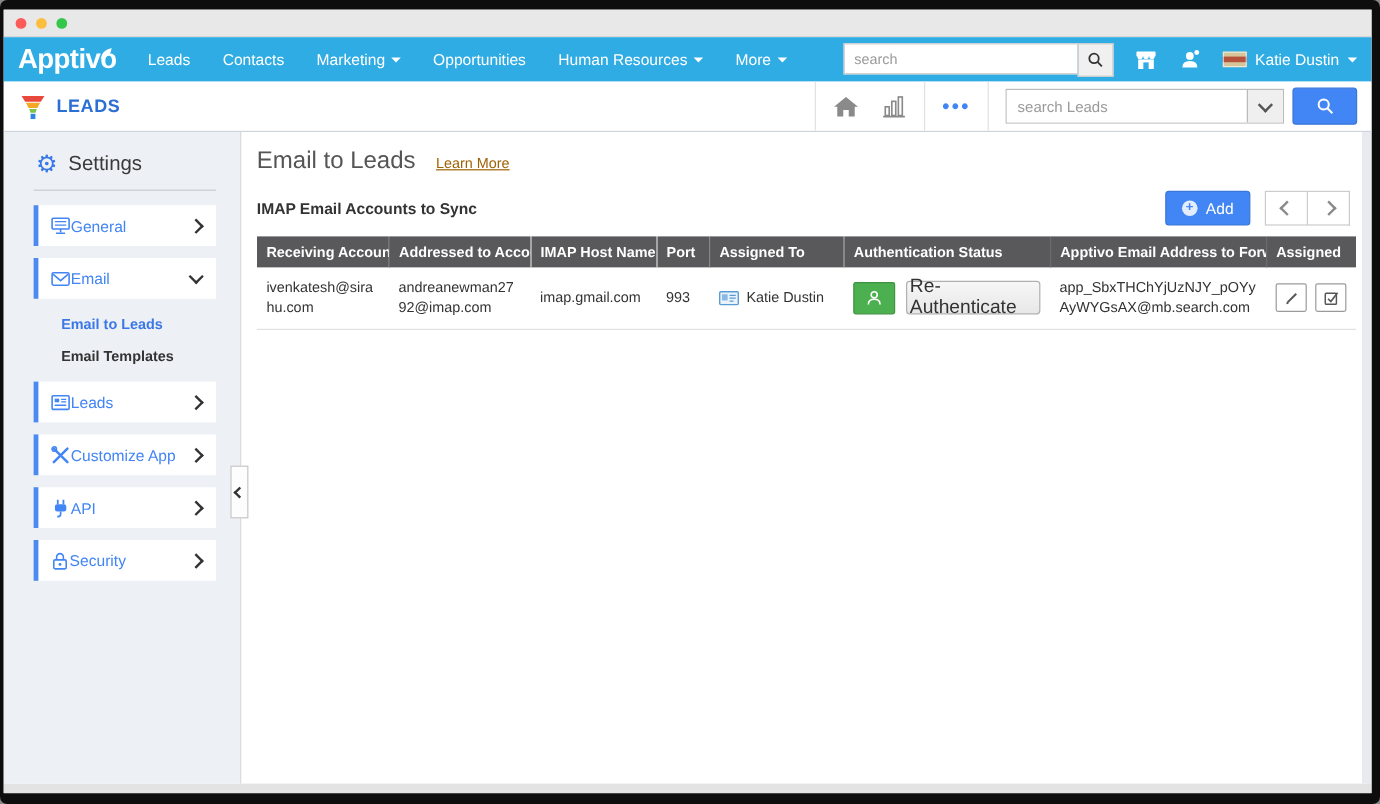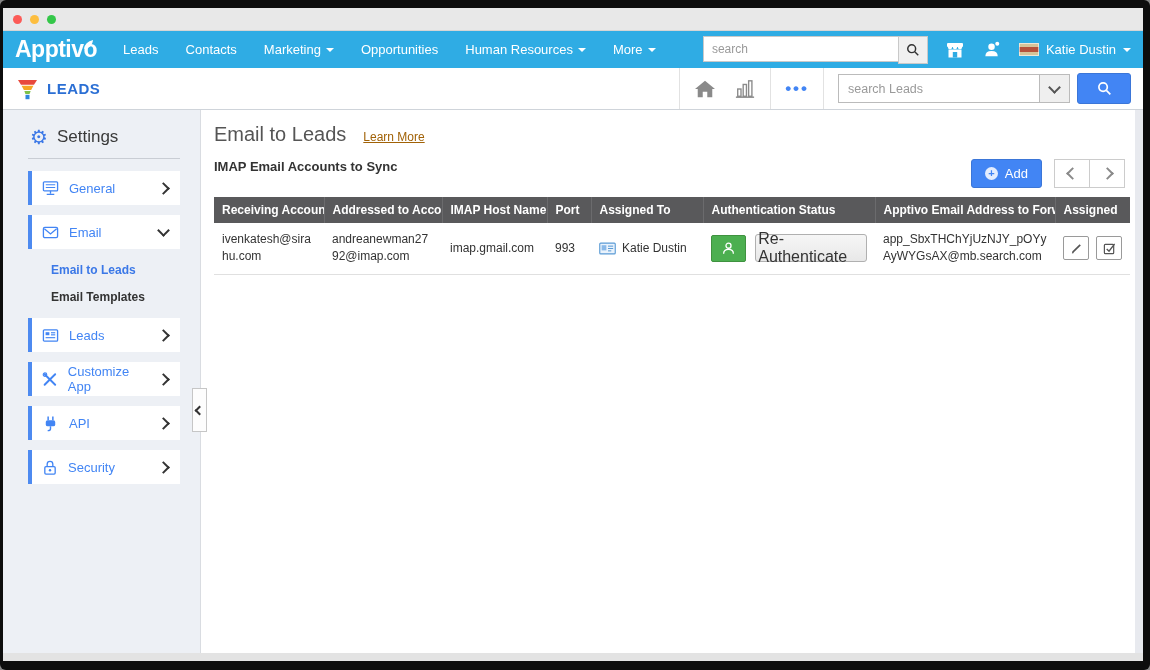--- a/index.html
+++ b/index.html
@@ -42,38 +42,38 @@
   .ab-chevwrap{width:29px;background:#efefef;border-left:1px solid #bbb;display:flex;align-items:center;justify-content:center;cursor:pointer;}
   .ab-btn{width:52px;height:29px;background:#4285f4;border:1px solid #3b76d8;border-radius:3px;display:flex;align-items:center;justify-content:center;cursor:pointer;}
 
   
   .bodyrow{flex:1 1 auto;display:flex;min-height:0;}
   .sidebar{width:197px;flex:0 0 auto;background:#edf0f5;border-right:1px solid #d9dce1;position:relative;}
   .settings-head{display:flex;align-items:center;gap:9px;padding:17px 0 0 27px;}
   .gear-glyph{color:#3b78e7;font-size:20px;line-height:1;}
   .settings-title{font-size:17px;color:#3a3a3a;}
   .s-divider{height:1px;background:#c9cdd4;margin:11px 20px 12px 25px;}
-  .s-item{margin:0 20px 10px 25px;height:34px;background:#fff;border-left:4px solid #4d8af0;display:flex;align-items:center;padding:0 12px 0 10px;gap:10px;cursor:pointer;}
+  .s-item{margin:0 20px 10px 25px;height:34px;background:#fff;border-left:4px solid #4d8af0;display:flex;align-items:center;padding:0 12px 0 10px;cursor:pointer;}
   .s-label{color:#4285f4;font-size:13px;}
   .chev{width:7px;height:7px;border-right:2px solid #333;border-bottom:2px solid #333;display:inline-block;margin-left:auto;flex:0 0 auto;}
   .chev.right{transform:rotate(-45deg);}
   .chev.down{transform:rotate(45deg);margin-top:-3px;}
   .s-sub{padding:4px 0 8px 48px;display:flex;flex-direction:column;gap:13px;margin-bottom:6px;}
   .sub-link{font-size:12px;font-weight:700;color:#333;cursor:pointer;}
   .sub-link.active{color:#3b78e7;}
   .collapse-tab{position:absolute;right:-7px;top:278px;width:13px;height:42px;background:#fdfdfd;border:1px solid #c6c6c6;display:flex;align-items:center;justify-content:center;cursor:pointer;z-index:5;}
   .collapse-tab .chev{margin:0;width:5px;height:5px;border-color:#333;transform:rotate(135deg);}
 
   .gutter{width:8px;flex:0 0 auto;background:#e8eaef;}
 
   .main{flex:1 1 auto;background:#fff;padding:13px 10px 0 13px;min-width:0;}
   .page-head{display:flex;align-items:baseline;gap:17px;}
   .page-title{font-size:20px;color:#555;font-weight:400;}
   .learn-more{font-size:12px;color:#a16207;text-decoration:underline;cursor:pointer;}
-  .section-row{display:flex;align-items:flex-start;margin-top:13px;}
+  .section-row{display:flex;align-items:center;margin-top:13px;}
   .section-title{font-size:13px;font-weight:700;color:#333;}
   .sec-right{margin-left:auto;display:flex;align-items:center;gap:12px;}
   .add-btn{height:27px;background:#4285f4;border:1px solid #3b76d8;border-radius:3px;color:#fff;font-size:13px;display:flex;align-items:center;gap:7px;padding:0 13px;cursor:pointer;}
   .plus-circle{width:13px;height:13px;border-radius:50%;background:rgba(255,255,255,.85);color:#4285f4;font-size:11px;font-weight:700;display:flex;align-items:center;justify-content:center;line-height:1;}
   .pager{display:flex;}
   .pg-btn{width:34px;height:27px;background:#fff;border:1px solid #ccc;display:flex;align-items:center;justify-content:center;cursor:pointer;}
   .pg-btn + .pg-btn{border-left:none;}
   .pg-btn .chev{margin:0;border-color:#8a8a8a;}
 
   table.grid{width:100%;border-collapse:collapse;table-layout:fixed;margin-top:9px;}

